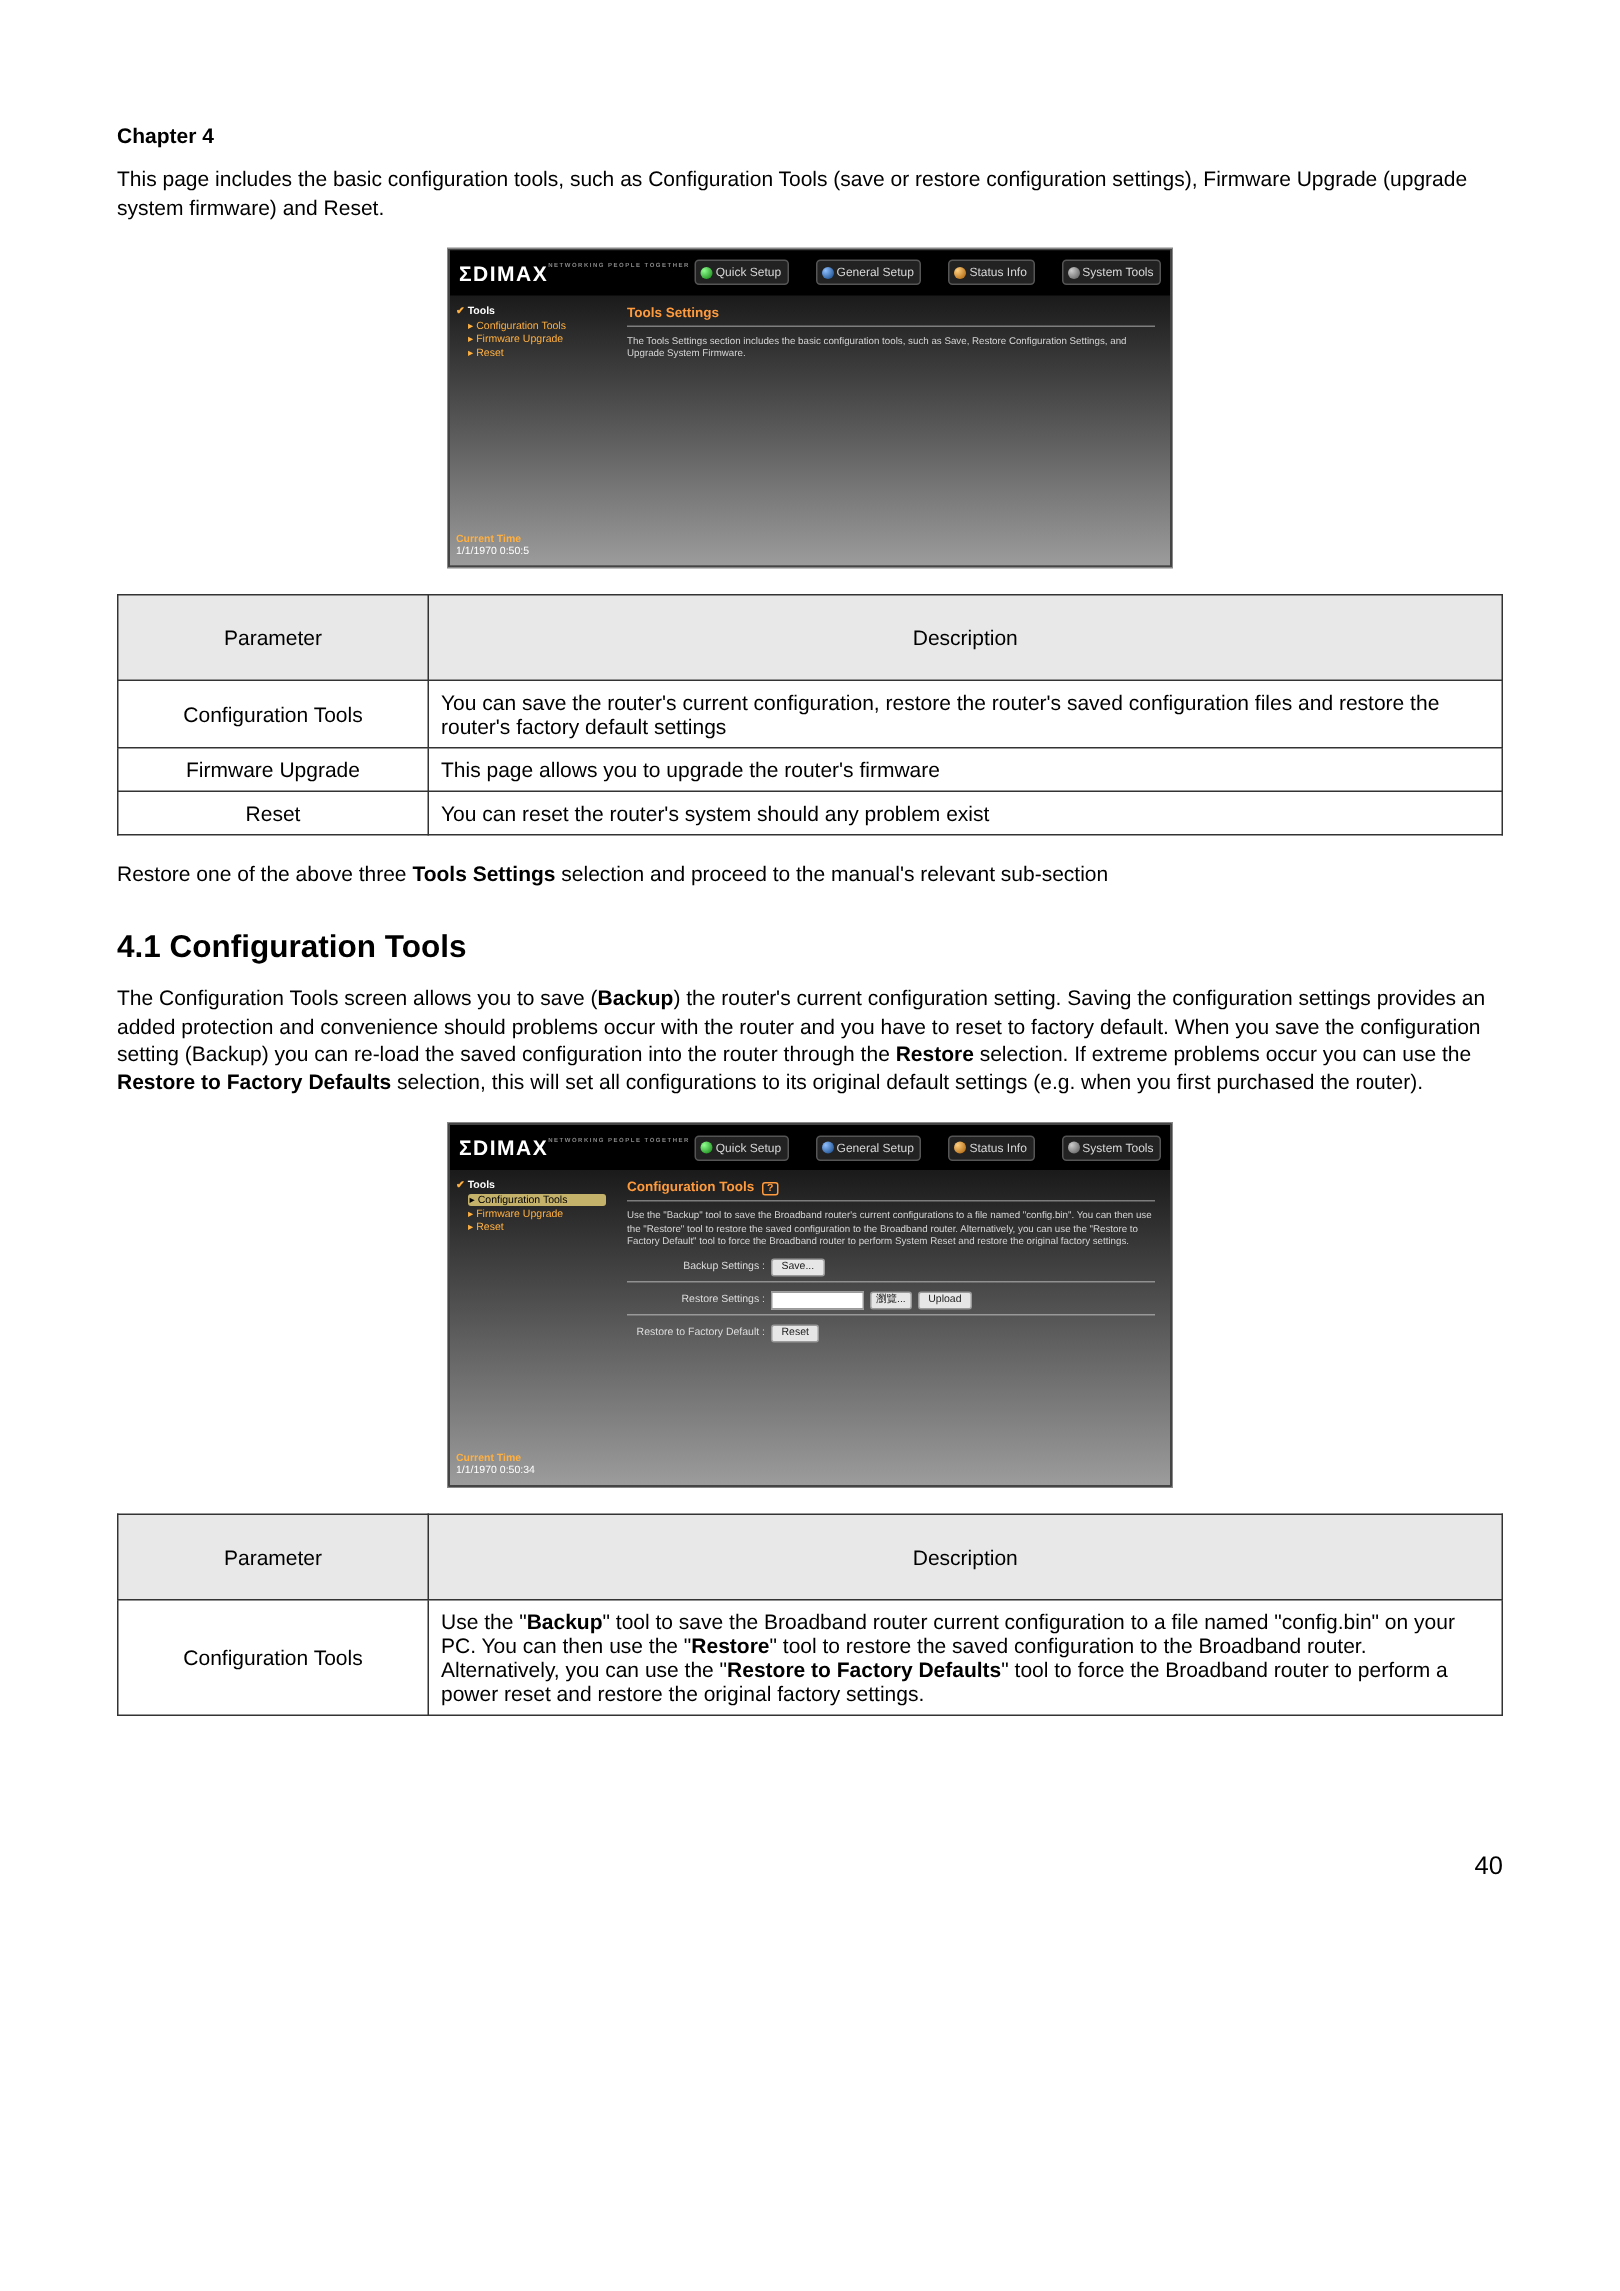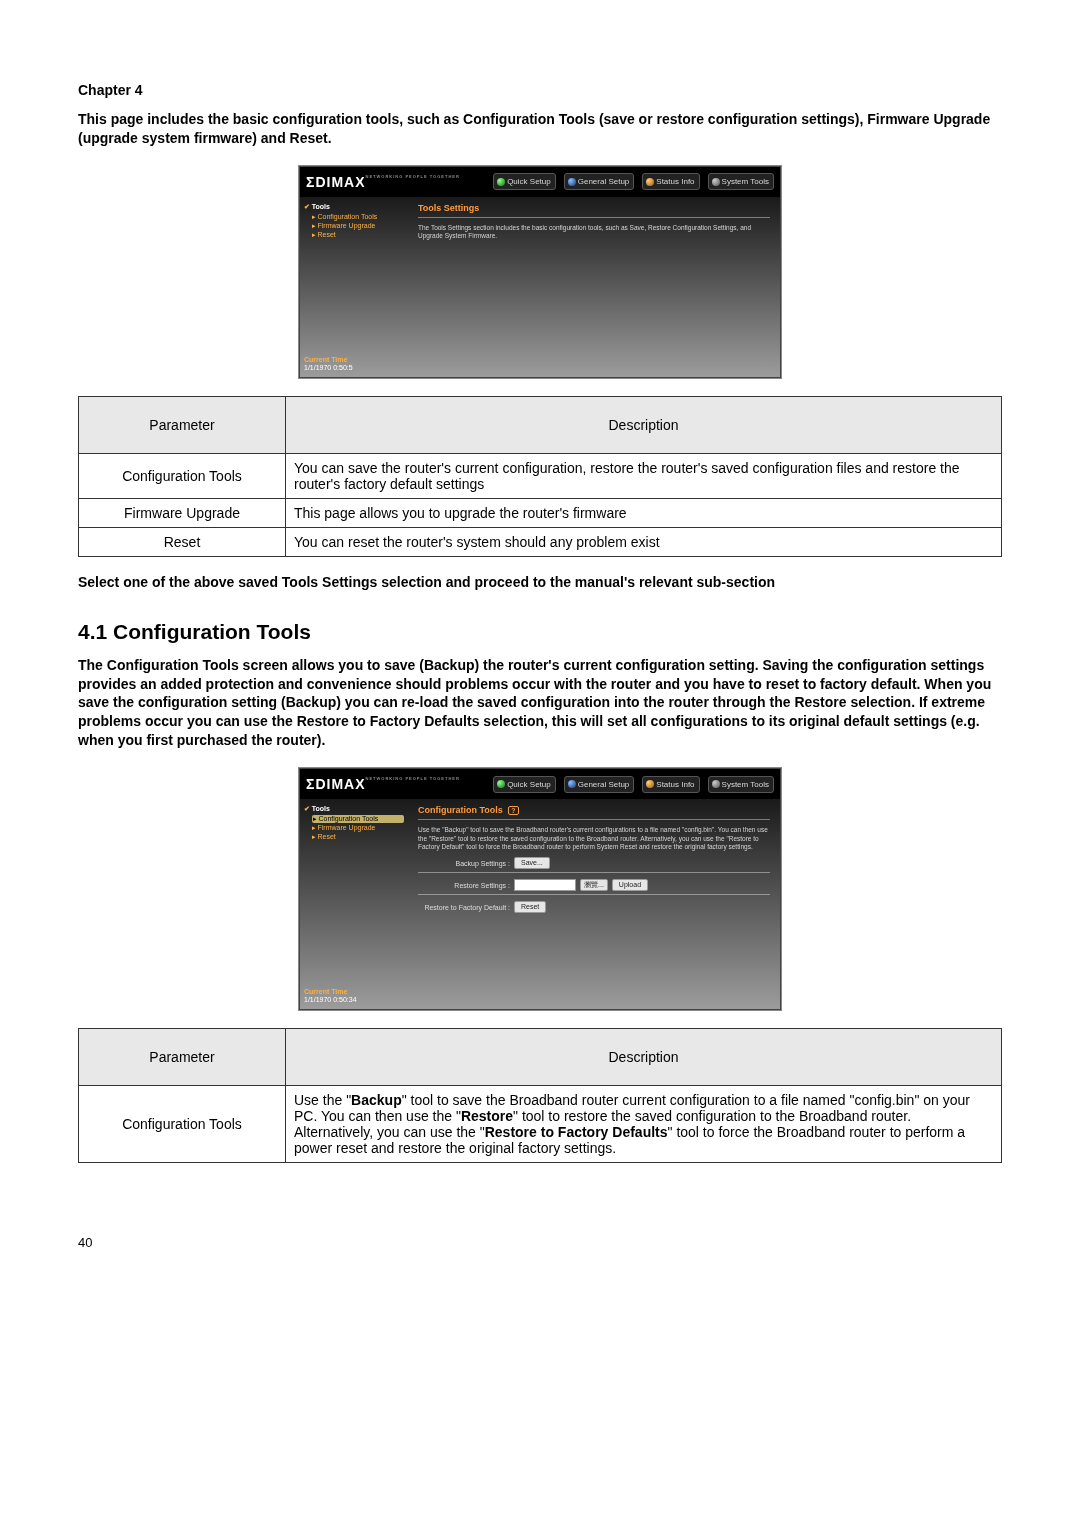--- a/index.html
+++ b/index.html
@@ -26,21 +26,20 @@
   }
   h2.subsection {
     font-size: 21px;
     font-weight: bold;
     margin: 28px 0 12px 0;
   }
   p.body {
     font-size: 14px;
     line-height: 1.35;
     margin: 8px 0 18px 0;
-    font-weight: bold;
   }
   .embed-wrap {
     display: flex;
     justify-content: center;
     margin: 10px 0 18px 0;
   }
   .embed {
     width: 480px;
     border: 1px solid #444;
     background: #000;
@@ -65,21 +64,21 @@
   }
   .brand .logo {
     font-size: 14px;
   }
   .brand .tag {
     font-size: 4px;
     color: #888;
   }
   .topnav {
     display: flex;
-    gap: 8px;
+    gap: 18px;
   }
   .topnav .navitem {
     background: #222;
     border: 1px solid #555;
     border-radius: 3px;
     color: #d7d7d7;
     font-size: 8px;
     padding: 3px 4px 3px 3px;
     display: flex;
     align-items: center;
@@ -196,23 +195,23 @@
     border: 1px solid #333;
     padding: 6px 8px;
     vertical-align: top;
   }
   table.params td.param {
     text-align: center;
     width: 190px;
     vertical-align: middle;
   }
   .page-num {
-    text-align: left;
-    font-size: 13px;
-    margin-top: 72px;
+    text-align: right;
+    font-size: 17px;
+    margin-top: 90px;
   }
 </style>
 </head>
 <body>
 
 <div class="page">
 
   <h1 class="chapter">Chapter 4</h1>
 
   <p class="body">This page includes the basic configuration tools, such as Configuration Tools (save or restore configuration settings), Firmware Upgrade (upgrade system firmware) and Reset.</p>
@@ -279,21 +278,21 @@
         <td>This page allows you to upgrade the router's firmware</td>
       </tr>
       <tr>
         <td class="param">Reset</td>
         <td>You can reset the router's system should any problem exist</td>
       </tr>
     </tbody>
   </table>
 
   <p class="body">
-    <span>Select one of the above saved </span><b>Tools Settings</b><span> selection and proceed to the manual's relevant sub-section</span>
+    <span>Restore one of the above three </span><b>Tools Settings</b><span> selection and proceed to the manual's relevant sub-section</span>
   </p>
 
   <h2 class="subsection">4.1 Configuration Tools</h2>
 
   <p class="body">
     <span>The Configuration Tools screen allows you to save (</span><b>Backup</b><span>) the router's current configuration setting. Saving the configuration settings provides an added protection and convenience should problems occur with the router and you have to reset to factory default. When you save the configuration setting (Backup) you can re-load the saved configuration into the router through the </span><b>Restore</b><span> selection. If extreme problems occur you can use the </span><b>Restore to Factory Defaults</b><span> selection, this will set all configurations to its original default settings (e.g. when you first purchased the router).</span>
   </p>
 
   <div class="embed-wrap">
     <div class="embed">

